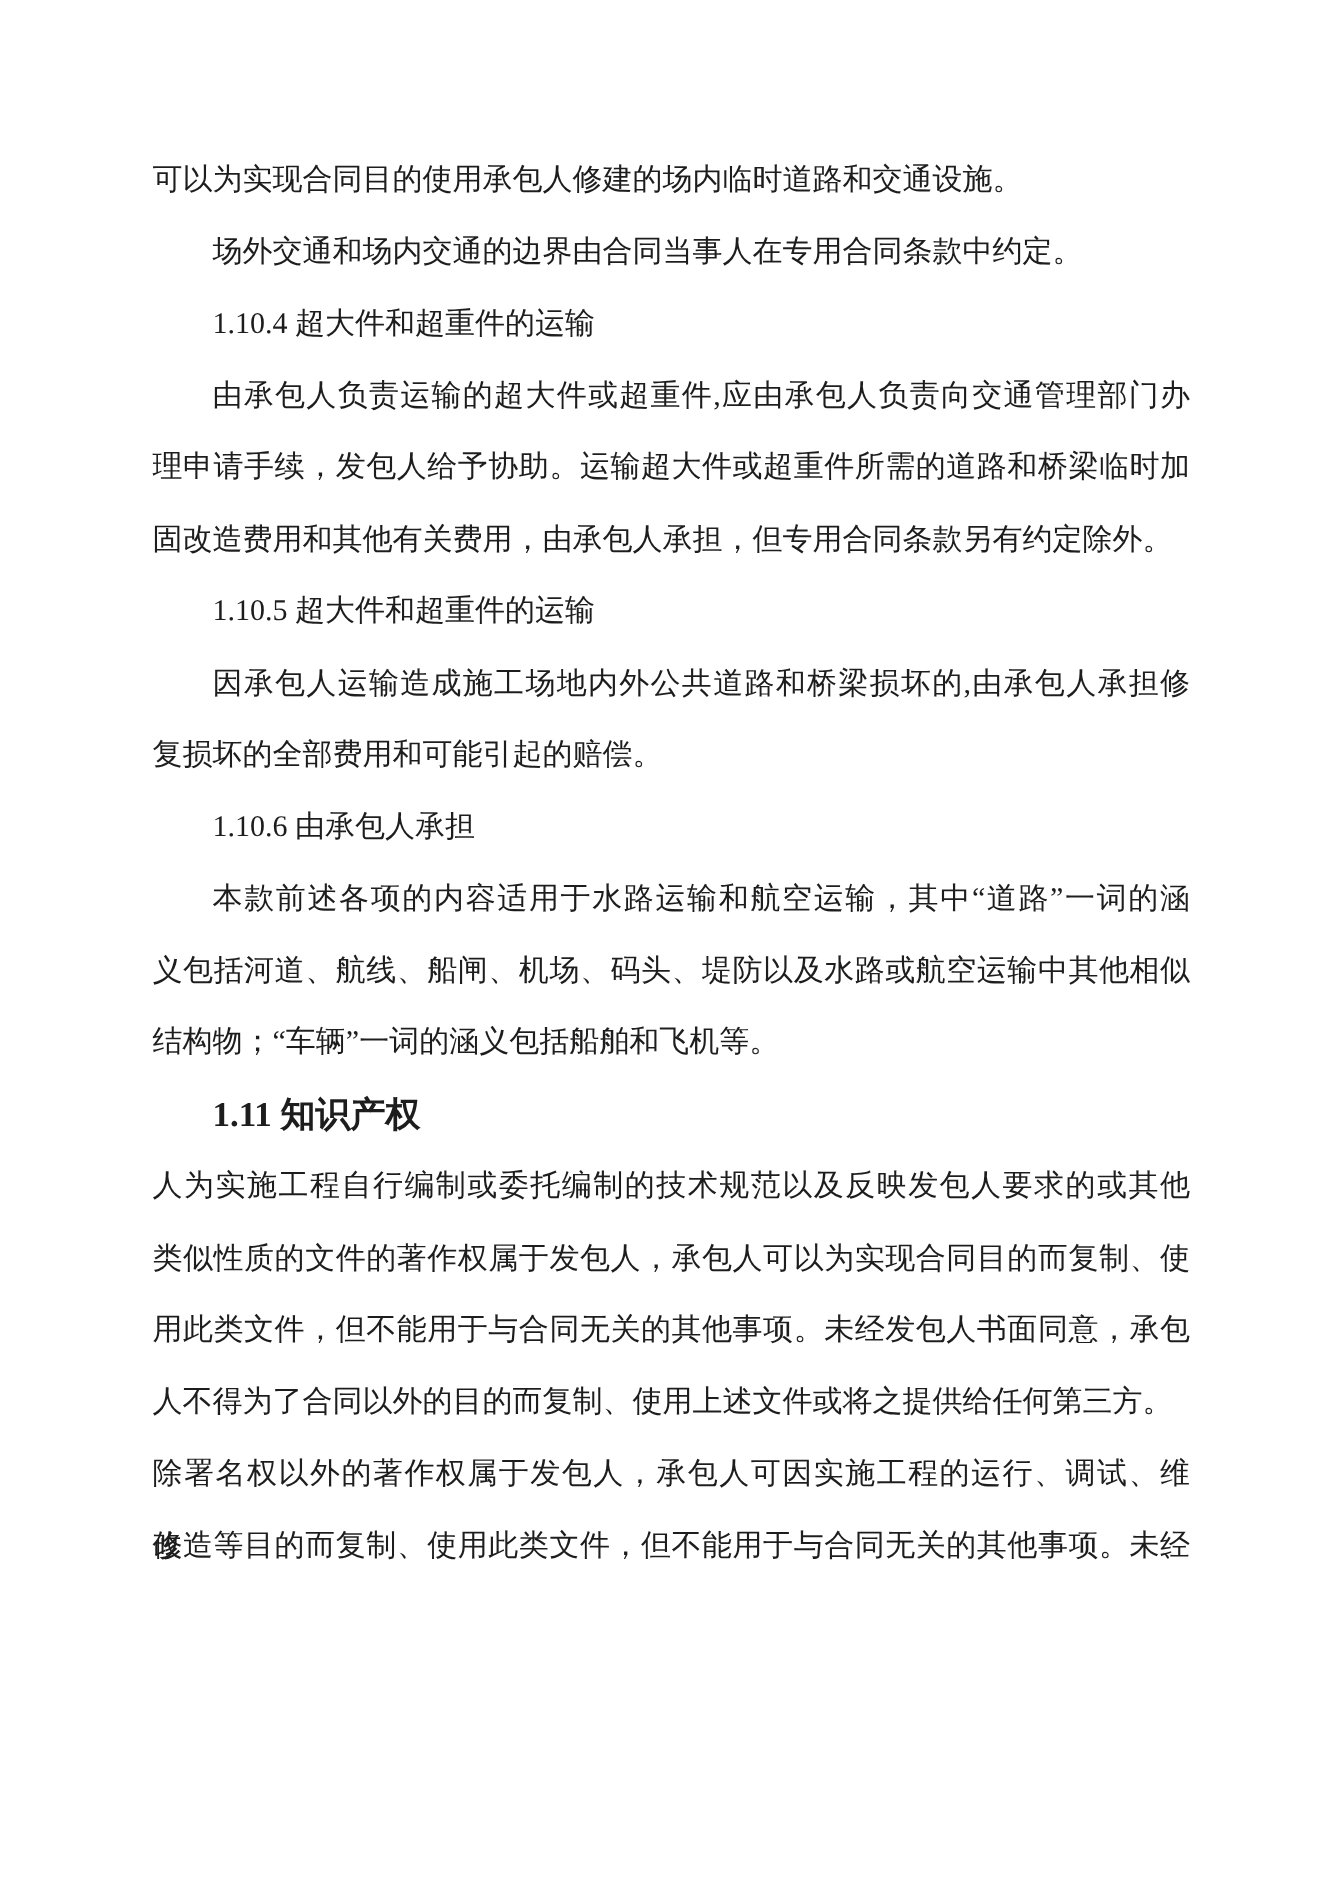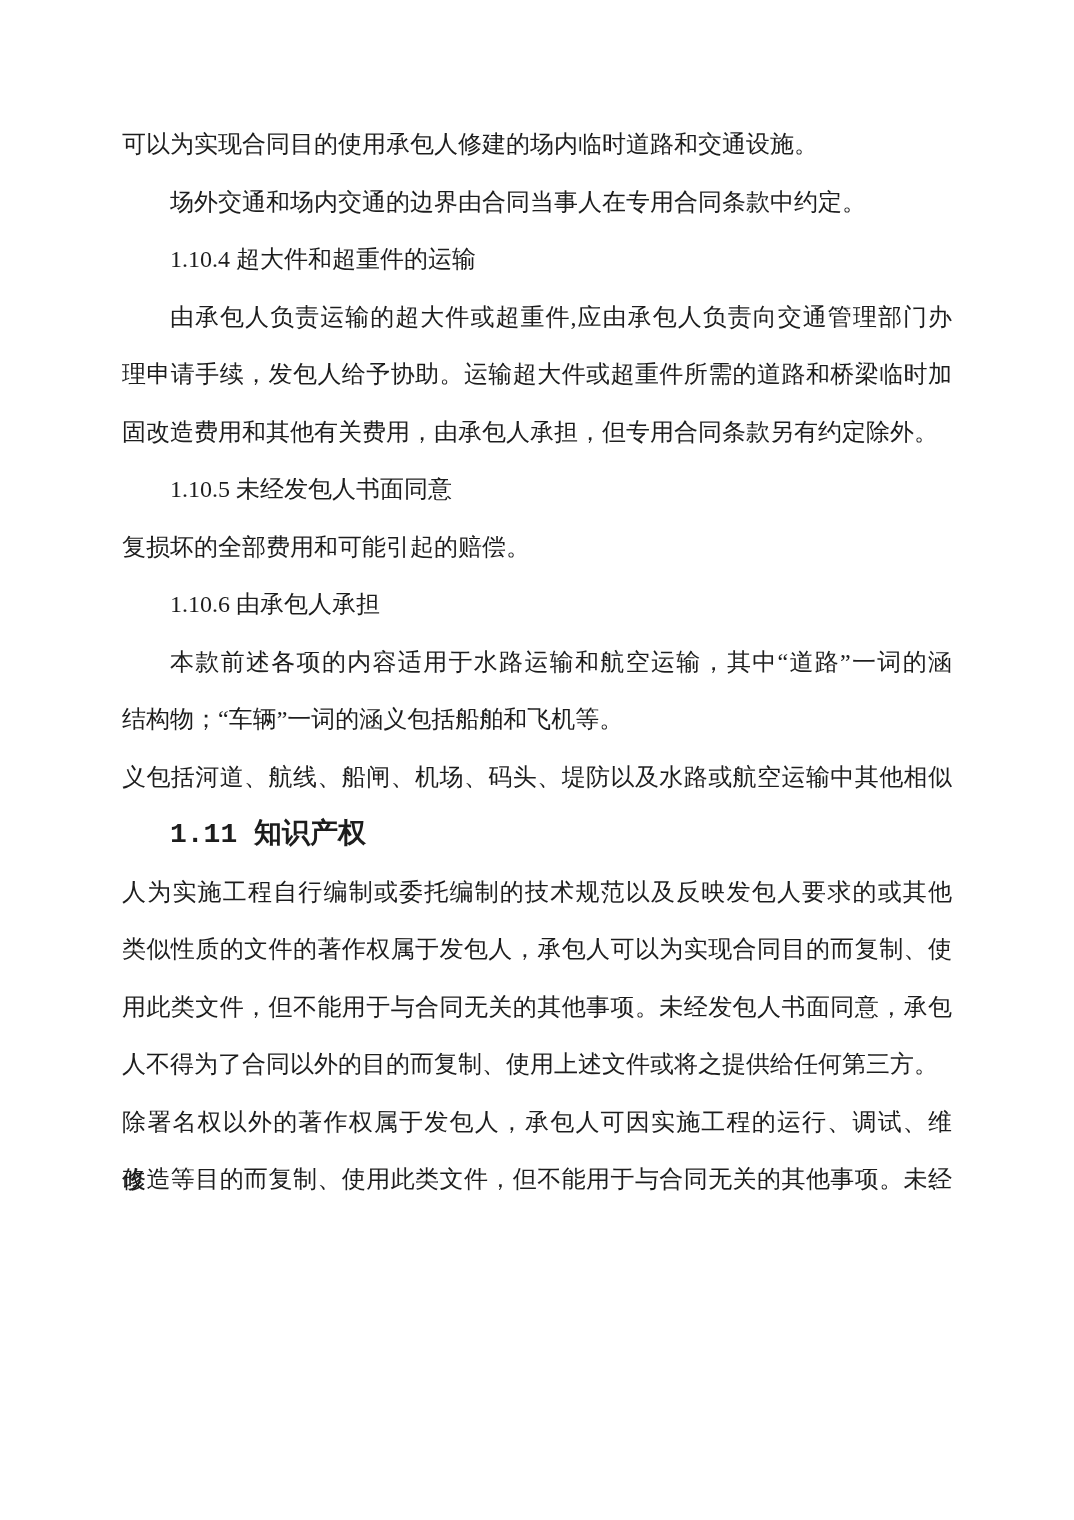--- a/index.html
+++ b/index.html
@@ -29,39 +29,39 @@
   .line.stretch {
     text-align: justify;
     text-align-last: justify;
   }
   .line.indent {
     text-indent: 48px;
   }
   .line.section-heading {
     font-size: 28px;
     font-weight: 600;
-    font-family: Liberation Mono, monospace;
   }
 </style>
 </head>
 <body>
 
 <div class="page">
   <div class="line">可以为实现合同目的使用承包人修建的场内临时道路和交通设施。</div>
   <div class="line indent">场外交通和场内交通的边界由合同当事人在专用合同条款中约定。</div>
   <div class="line indent">1.10.4 超大件和超重件的运输</div>
   <div class="line indent stretch">由承包人负责运输的超大件或超重件,应由承包人负责向交通管理部门办</div>
   <div class="line stretch">理申请手续，发包人给予协助。运输超大件或超重件所需的道路和桥梁临时加</div>
   <div class="line">固改造费用和其他有关费用，由承包人承担，但专用合同条款另有约定除外。</div>
-  <div class="line indent">1.10.5 未经发包人书面同意</div>
+  <div class="line indent">1.10.5 超大件和超重件的运输</div>
+  <div class="line indent stretch">因承包人运输造成施工场地内外公共道路和桥梁损坏的,由承包人承担修</div>
   <div class="line">复损坏的全部费用和可能引起的赔偿。</div>
   <div class="line indent">1.10.6 由承包人承担</div>
   <div class="line indent stretch">本款前述各项的内容适用于水路运输和航空运输，其中“道路”一词的涵</div>
+  <div class="line stretch">义包括河道、航线、船闸、机场、码头、堤防以及水路或航空运输中其他相似</div>
   <div class="line">结构物；“车辆”一词的涵义包括船舶和飞机等。</div>
-  <div class="line stretch">义包括河道、航线、船闸、机场、码头、堤防以及水路或航空运输中其他相似</div>
   <div class="line indent section-heading">1.11 知识产权</div>
   <div class="line stretch">人为实施工程自行编制或委托编制的技术规范以及反映发包人要求的或其他</div>
   <div class="line stretch">类似性质的文件的著作权属于发包人，承包人可以为实现合同目的而复制、使</div>
   <div class="line stretch">用此类文件，但不能用于与合同无关的其他事项。未经发包人书面同意，承包</div>
   <div class="line">人不得为了合同以外的目的而复制、使用上述文件或将之提供给任何第三方。</div>
   <div class="line stretch">除署名权以外的著作权属于发包人，承包人可因实施工程的运行、调试、维修、</div>
   <div class="line stretch">改造等目的而复制、使用此类文件，但不能用于与合同无关的其他事项。未经</div>
 </div>
 
 </body></html>

